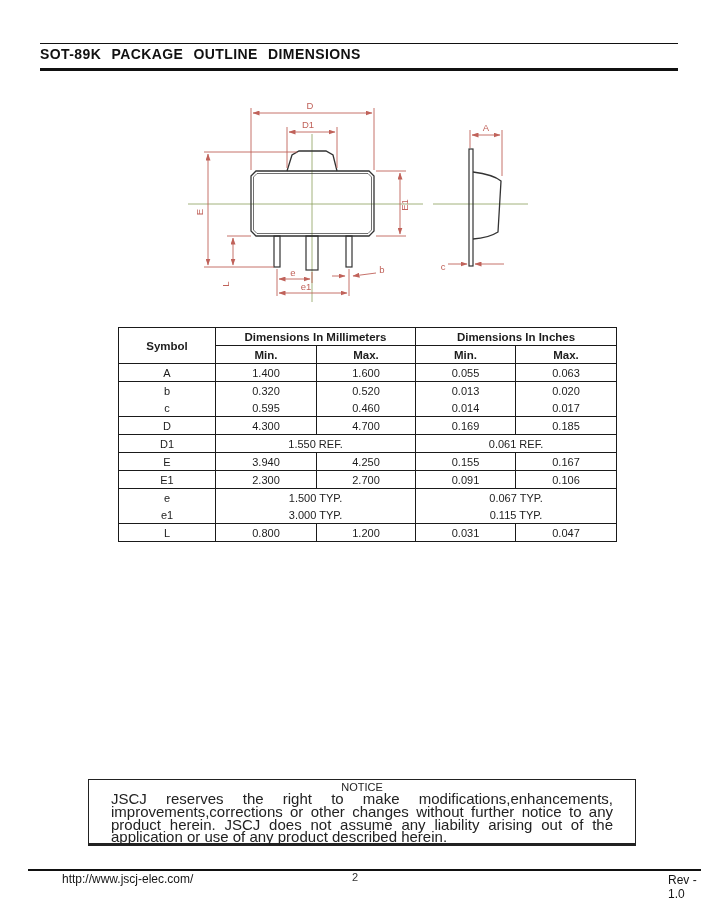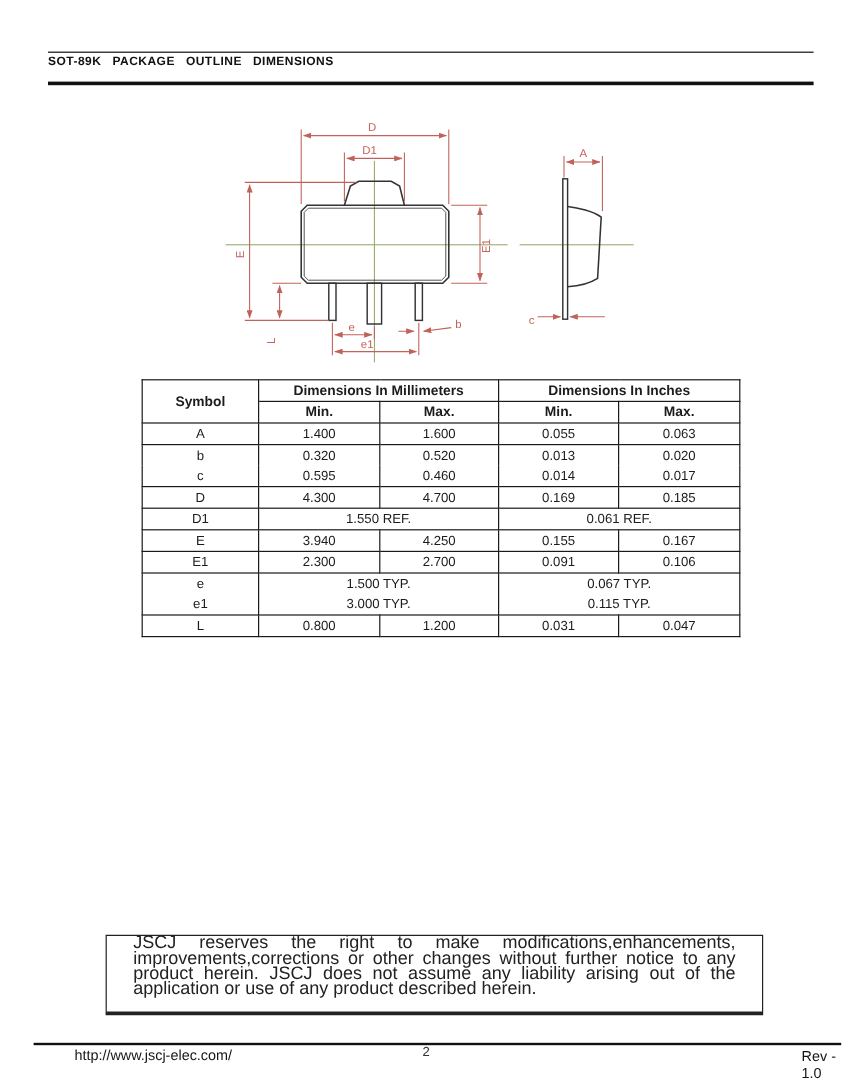--- a/index.html
+++ b/index.html
@@ -3,27 +3,27 @@
 <meta charset="utf-8">
 <style>
   html,body{margin:0;padding:0;}
   body{
     width:716px;height:900px;position:relative;background:#ffffff;
     font-family:"Liberation Sans", sans-serif;color:#1c1c1c;overflow:hidden;
   }
   .abs{position:absolute;}
   
   .rule-top{left:40px;top:43px;width:638px;height:1px;background:#111;}
-  .page-title{left:40px;top:46px;font-size:10px;font-weight:bold;letter-spacing:0.4px;word-spacing:6px;color:#111;}
+  .page-title{left:40px;top:46px;font-size:14px;font-weight:bold;letter-spacing:0.4px;word-spacing:6px;color:#111;}
   .rule-title{left:40px;top:68px;width:638px;height:2.5px;background:#111;}
   
   .drawing{left:180px;top:88px;}
   .dimlbl{font-size:9.5px;fill:#c0625a;}
   
-  .dim-table{left:118px;top:316px;border-collapse:collapse;table-layout:fixed;}
+  .dim-table{left:118px;top:327px;border-collapse:collapse;table-layout:fixed;}
   .dim-table td{
     border:1px solid #1a1a1a;text-align:center;vertical-align:middle;
     font-size:11px;height:17px;padding:0;color:#1c1c1c;
   }
   .dim-table td.hdr{font-weight:bold;font-size:11.5px;}
   .dim-table tr.group-top td{border-bottom-style:hidden;}
   
   .notice-box{left:88px;top:779px;width:546px;height:63px;border:1px solid #222;border-bottom-width:3px;}
   .notice-title{text-align:center;font-size:11px;margin-top:1px;color:#222;}
   .notice-body{font-size:15px;line-height:12.8px;margin:0 22px;text-align:justify;color:#222;}
@@ -205,19 +205,20 @@
       <td>L</td>
       <td>0.800</td>
       <td>1.200</td>
       <td>0.031</td>
       <td>0.047</td>
     </tr>
   </tbody>
 </table>
 
 <div class="abs notice-box">
+  <div class="notice-title">NOTICE</div>
   <div class="notice-body">JSCJ reserves the right to make modifications,enhancements, improvements,corrections or other changes without further notice to any product herein. JSCJ does not assume any liability arising out of the application or use of any product described herein.</div>
 </div>
 
 <div class="abs rule-footer"></div>
 <div class="abs footer-url">http://www.jscj-elec.com/</div>
 <div class="abs footer-page">2</div>
 <div class="abs footer-rev">Rev - 1.0</div>
 
 </body></html>

